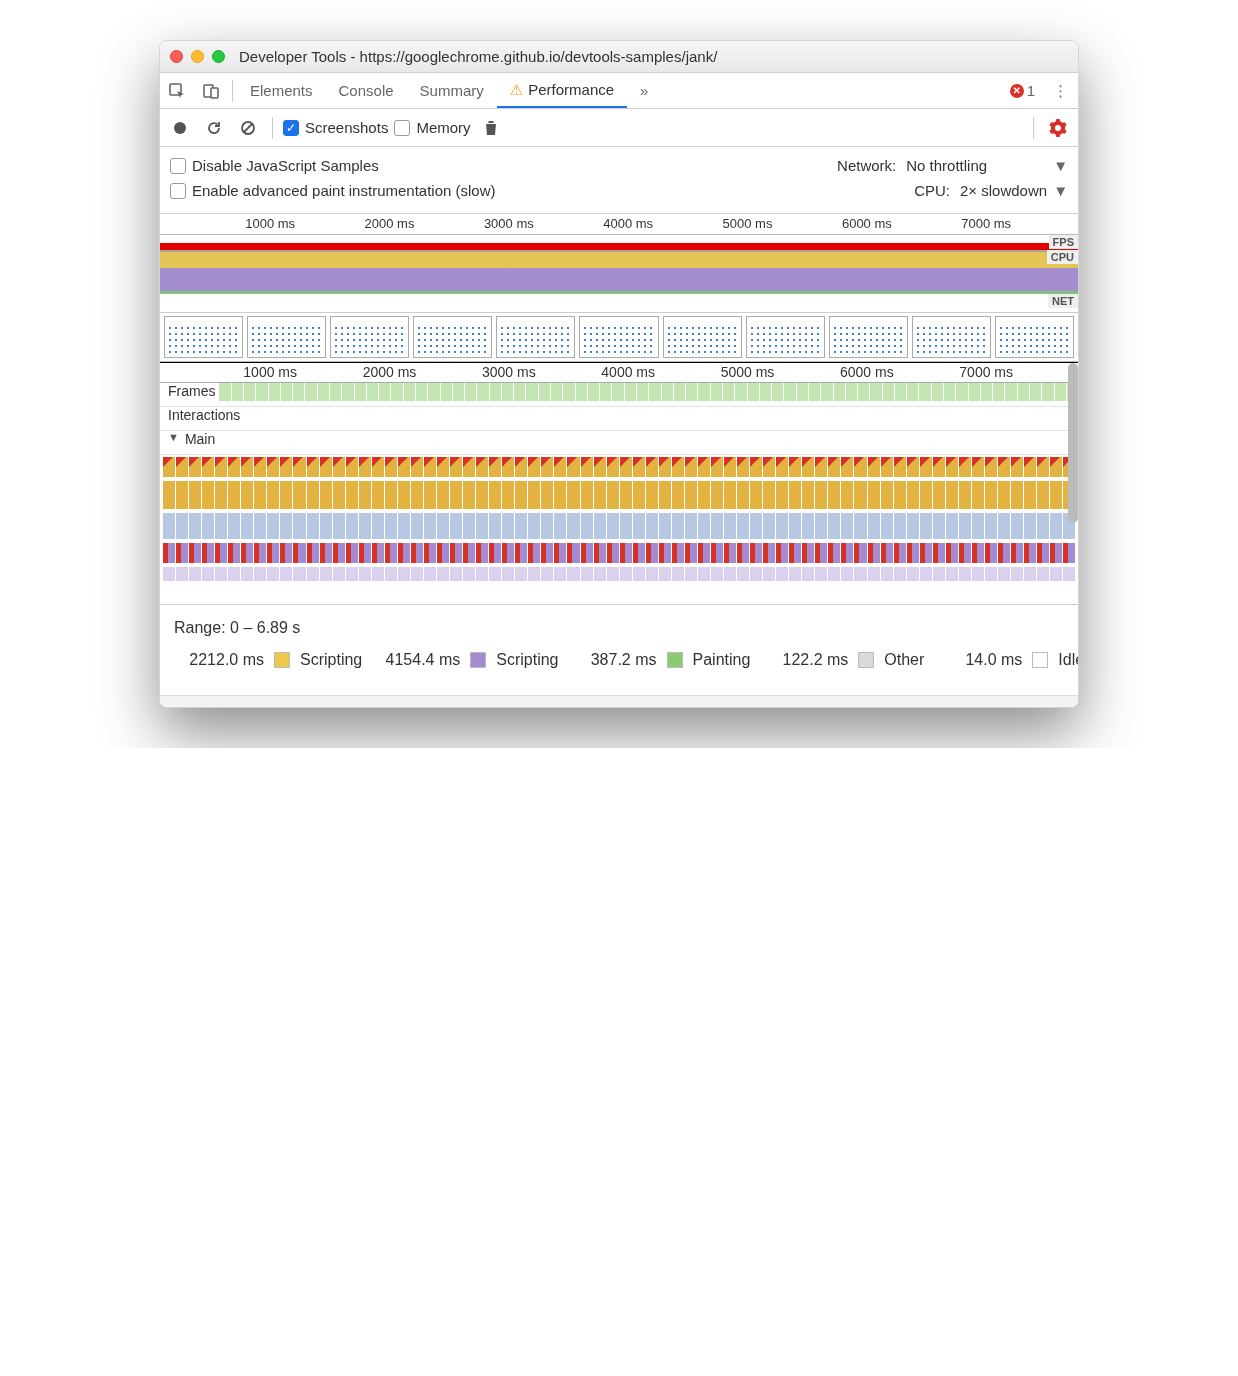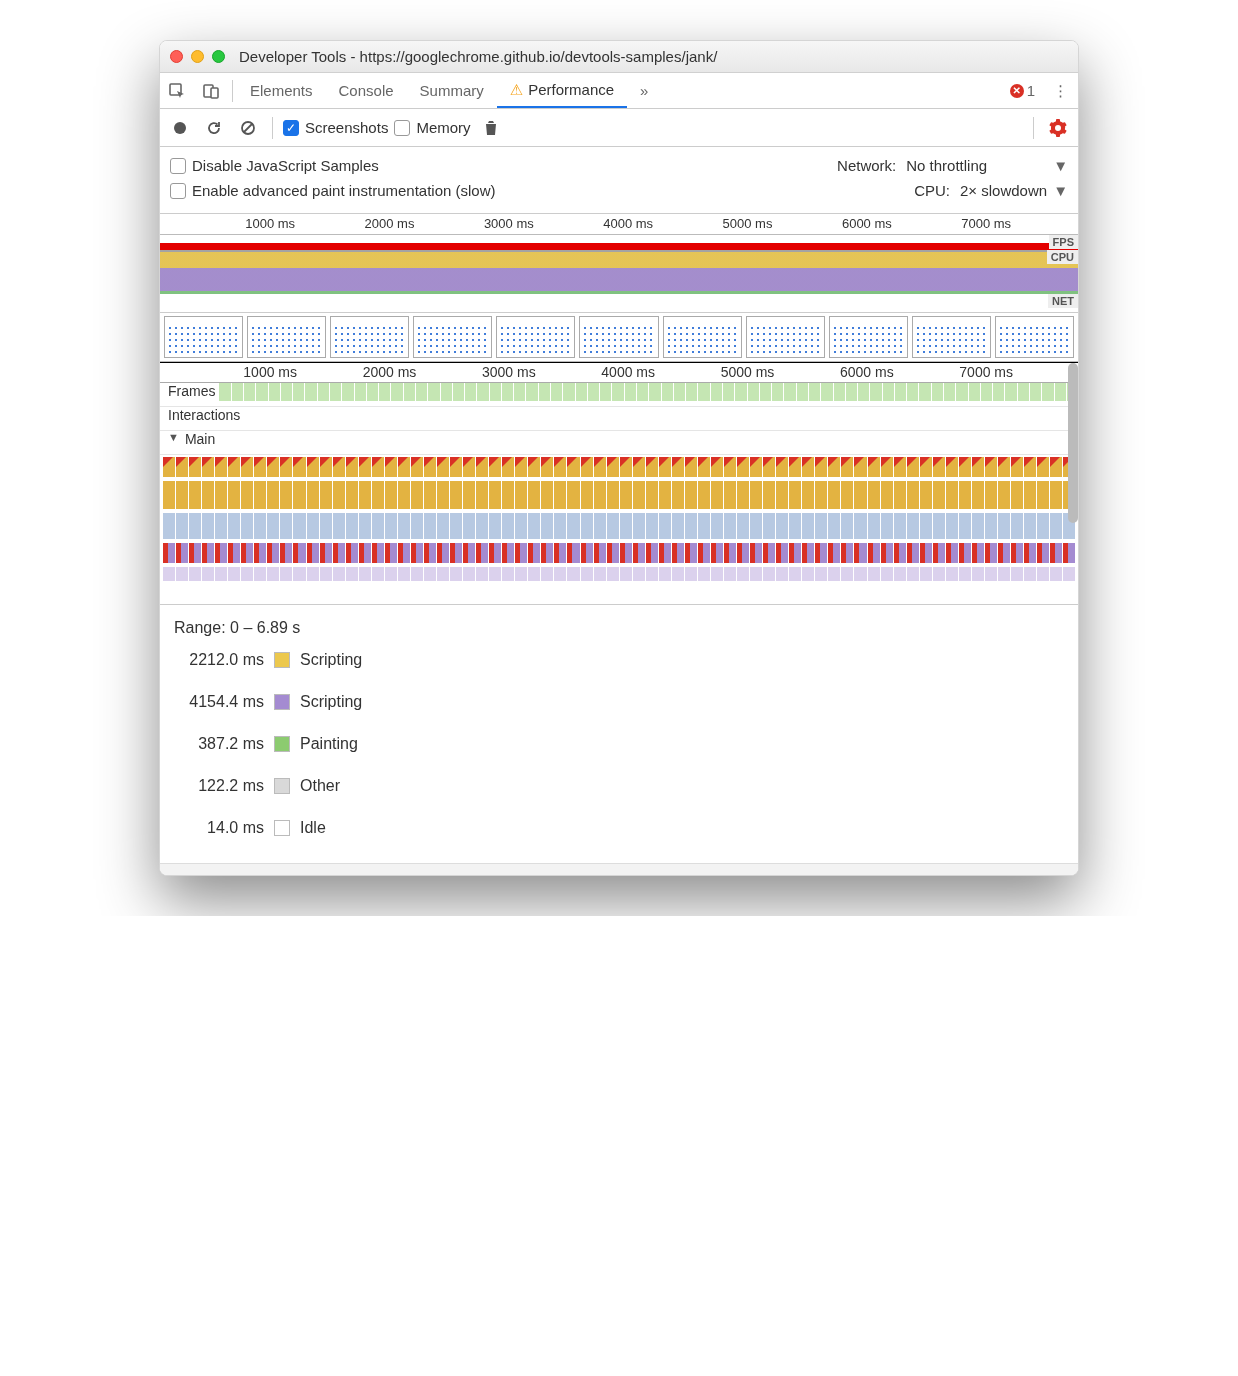--- a/index.html
+++ b/index.html
@@ -135,21 +135,21 @@
   
   .bottomtabs{display:flex;align-items:center;height:36px;border-bottom:1px solid #ccc;font-size:15px;color:#666;padding-left:6px;gap:2px}
   .bottomtabs .btab{padding:6px 12px}
   .bottomtabs .btab.active{border:1px solid #bbb;border-bottom:1px solid #fff;background:#fff;color:#333;border-radius:3px 3px 0 0;position:relative;top:1px}
 
   .summary{padding:14px 14px 26px 14px;font-size:16px;color:#333}
   .range{margin-bottom:14px}
   .sumflex{display:flex;gap:26px;align-items:flex-start}
   .donut-wrap{position:relative;width:180px;height:180px}
   .donut-center{position:absolute;inset:0;display:flex;align-items:center;justify-content:center;font-size:16px;color:#333}
-  .legend{display:flex;flex-direction:column;gap:24px;font-size:16px}
+  .legend{display:flex;flex-direction:row;gap:8px;font-size:16px}
   .legend .lrow{display:flex;align-items:center;gap:10px}
   .legend .ms{width:90px;text-align:right}
   .swatch{width:16px;height:16px;border:1px solid #bbb}
 
   .bottombar{height:12px;background:#f3f3f3;border-top:1px solid #ddd}
 </style>
 </head>
 <body>
 
 <div class="window">

